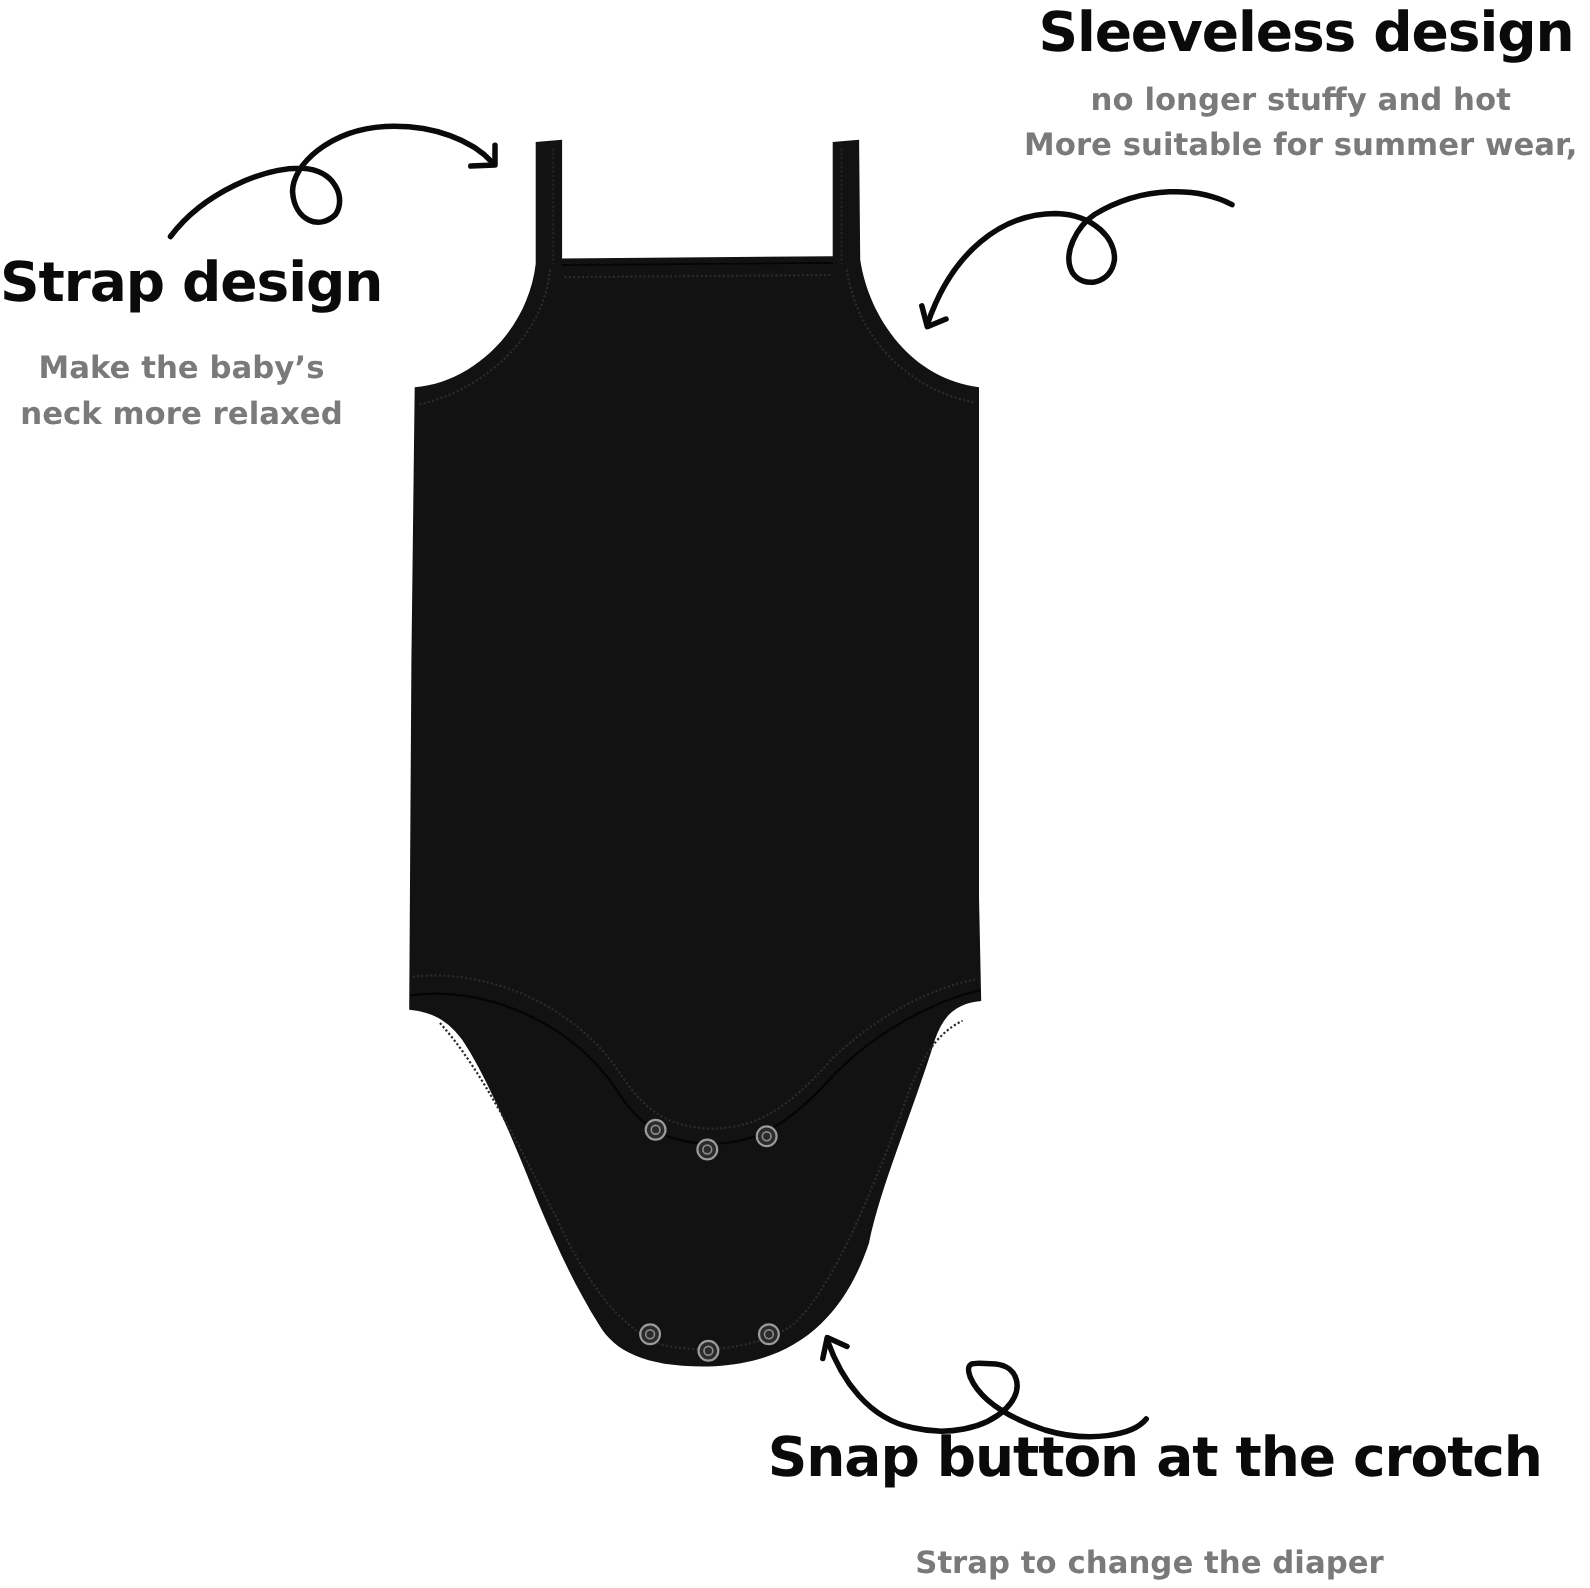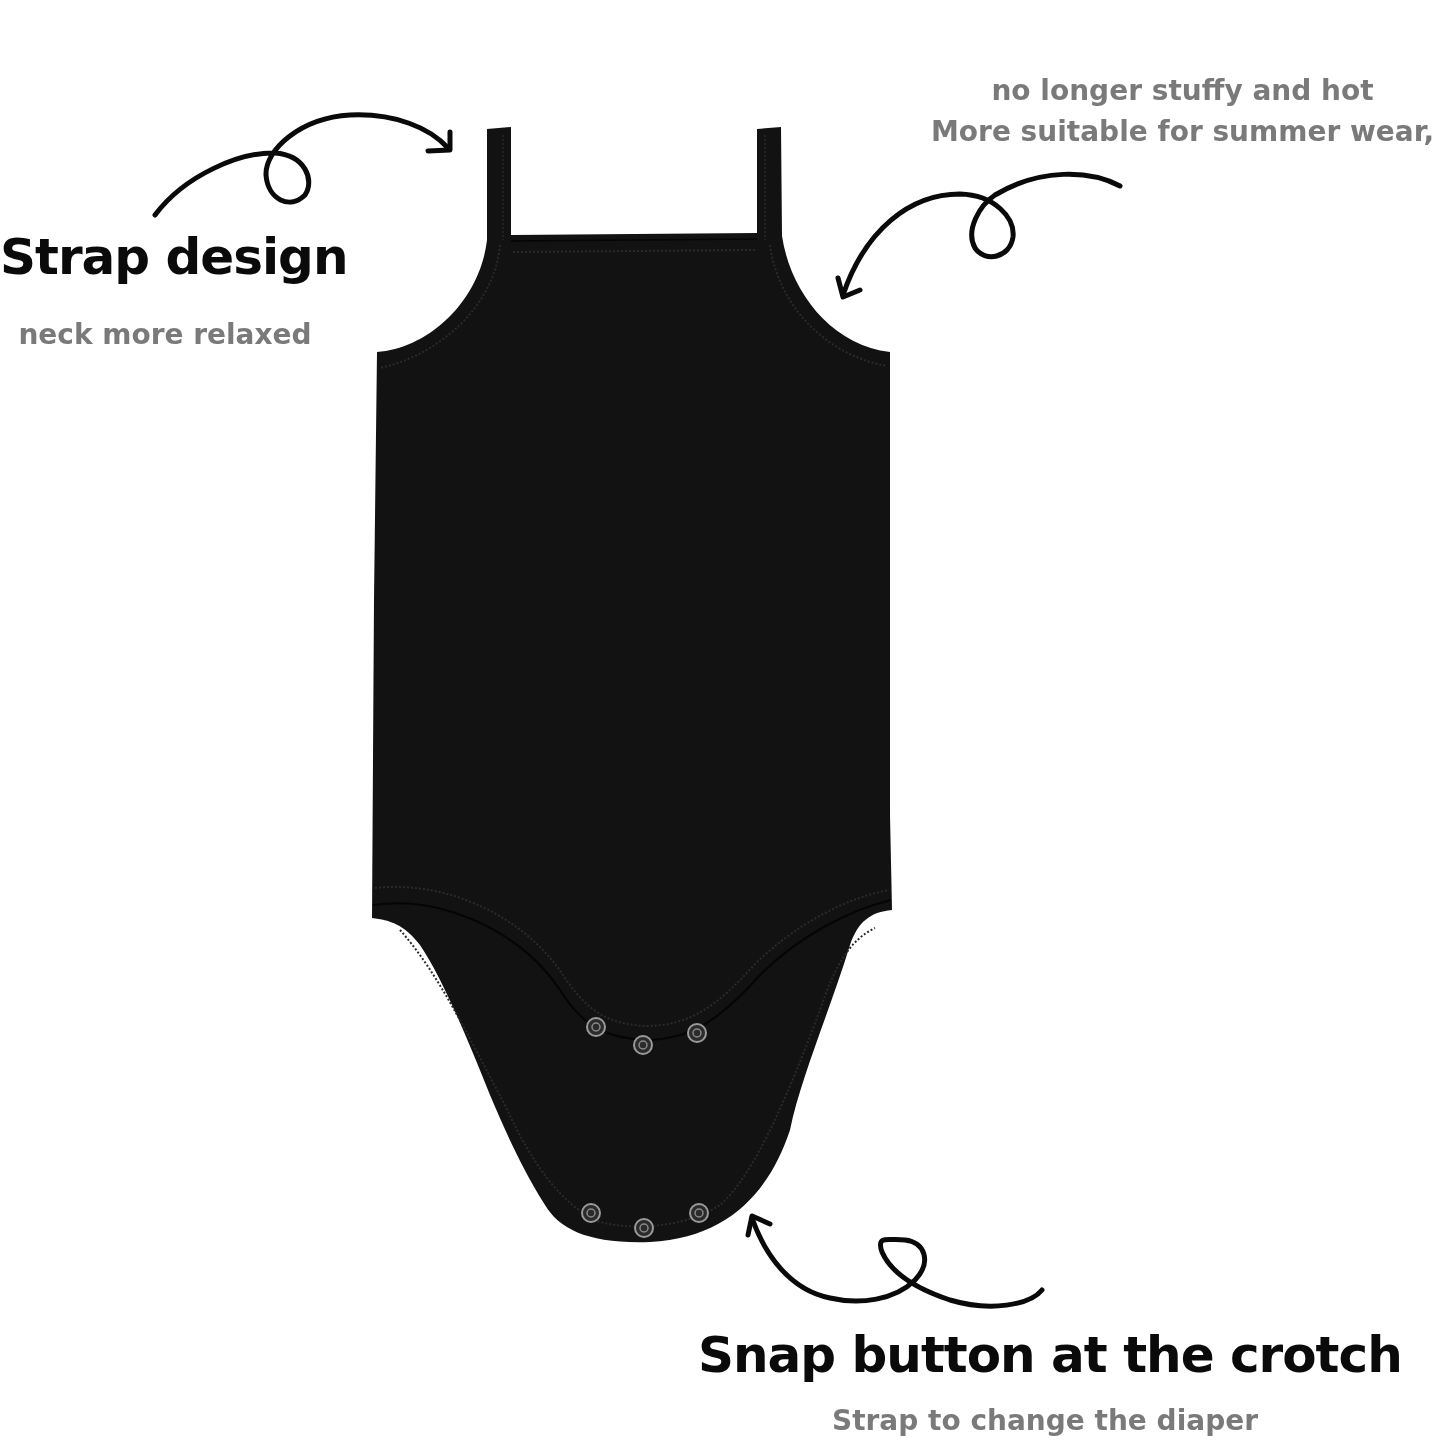--- a/index.html
+++ b/index.html
@@ -7,21 +7,21 @@
          font-family: "DejaVu Sans", "Liberation Sans", sans-serif; }
   .canvas { position: absolute; left: 0; top: 0; width: 1445px; height: 1444px; }
   .title { position: absolute; color: #0a0a0a; font-weight: bold; white-space: nowrap;
            letter-spacing: -1px; }
   .sub { position: absolute; color: #7a7a7a; font-weight: bold; white-space: nowrap;
          text-align: center; line-height: 41px; }
   #strap-title { left: 0px; top: 228px; font-size: 50px; text-align: center; }
   #strap-sub { left: 0px; top: 314px; width: 330px; font-size: 28px; }
   #sleeveless-title { left: 944px; top: 0px; font-size: 50px; }
   #sleeveless-sub { left: 920px; top: 70px; width: 525px; font-size: 28px; }
-  #snap-title { left: 698px; top: 1326px; font-size: 50px; }
+  #snap-title { left: 698px; top: 1296px; font-size: 50px; }
   #snap-sub { left: 820px; top: 1400px; width: 450px; font-size: 28px; }
   svg.art { position: absolute; left: 0; top: 0; }
 </style>
 </head>
 <body>
 
 <div class="canvas">
 
   <svg class="art" width="1445" height="1444" viewBox="0 0 1445 1444">
 
@@ -122,23 +122,25 @@
                C 876 1235, 888 1240, 905 1240
                C 925 1242, 932 1262, 915 1280
                C 895 1300, 860 1305, 830 1298
                C 790 1290, 765 1255, 752 1218"></path>
       <path d="M 748 1235 L 752 1216 L 770 1224"></path>
     </g>
   </svg>
 
   <div class="title" id="strap-title">Strap design</div>
   <div class="sub" id="strap-sub">
+    <div>Make the baby’s</div>
     <div>neck more relaxed</div>
   </div>
 
+  <div class="title" id="sleeveless-title">Sleeveless design</div>
   <div class="sub" id="sleeveless-sub">
     <div>no longer stuffy and hot</div>
     <div>More suitable for summer wear,</div>
   </div>
 
   <div class="title" id="snap-title">Snap button at the crotch</div>
   <div class="sub" id="snap-sub">Strap to change the diaper</div>
 
 </div>
 

